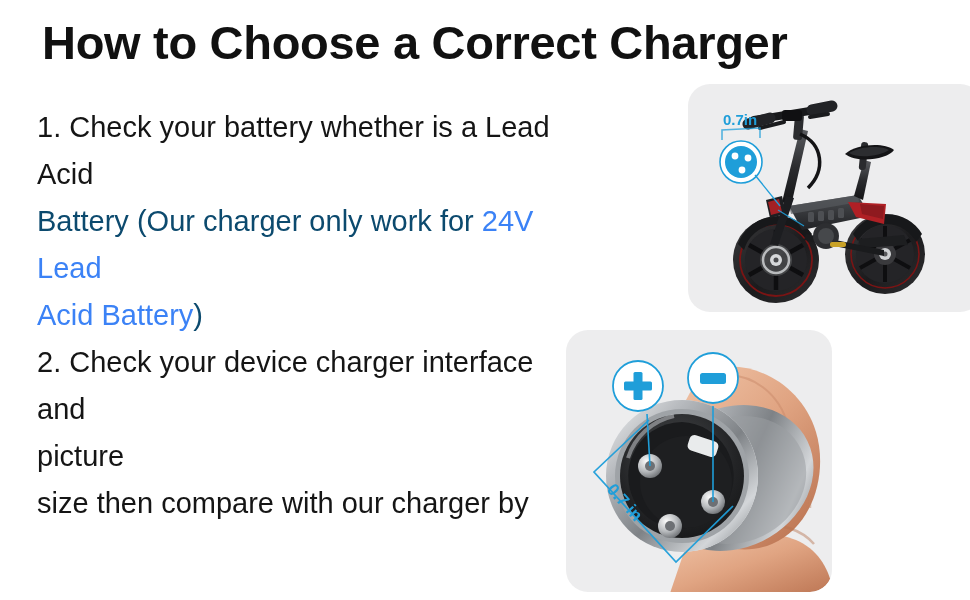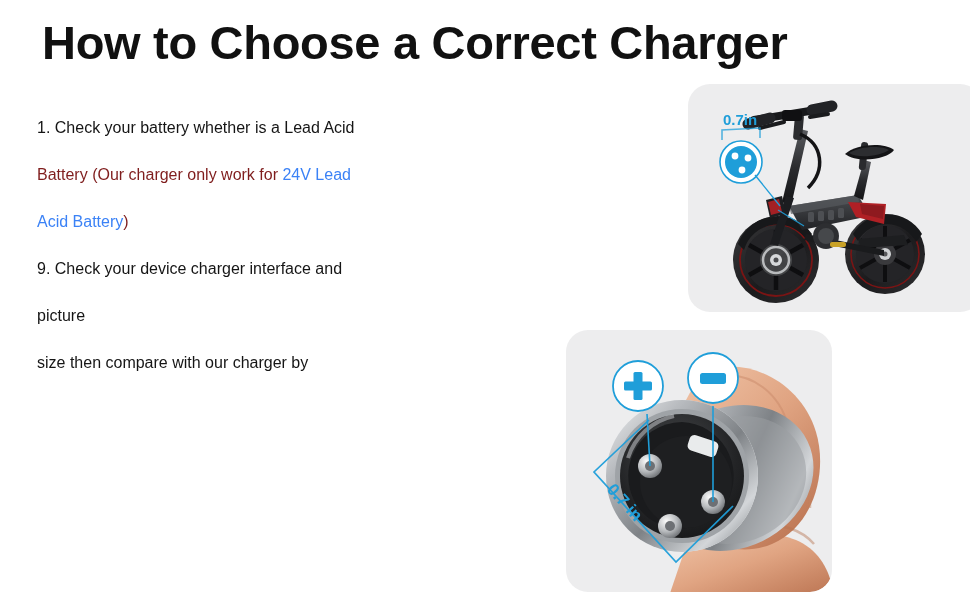--- a/index.html
+++ b/index.html
@@ -35,29 +35,29 @@
   }
 
   
   .copy {
     position: absolute;
     left: 26px;
     top: 104px;
     width: 540px;
   }
   .para {
-    font-size: 16px;
+    font-size: 29px;
     line-height: 47px;
     color: #151515;
     font-weight: normal;
   }
   .para.indent { padding-left: 11px; }
   .para.p3 { padding-left: 0px; }
   .red { color: #3b82f6; }
-  .blk { color: #7f1d1d; }
+  .blk { color: #0c4a6e; }
 
   
   .panel {
     position: absolute;
     background: #ededee;
     border-radius: 22px;
     overflow: hidden;
   }
   #panel-bike {
     left: 688px;
@@ -104,21 +104,21 @@
       <div>1. Check your battery whether is a Lead Acid</div>
       <div>
         <span class="blk">Battery (Our charger only work for </span><span class="red">24V Lead</span>
       </div>
       <div>
         <span class="red">Acid Battery</span><span class="blk">)</span>
       </div>
     </div>
 
     <div class="para indent">
-      <div>9. Check your device charger interface and</div>
+      <div>2. Check your device charger interface and</div>
       <div>picture</div>
       <div>size then compare with our charger by</div>
     </div>
 
 
   </div>
 
   <div class="panel" id="panel-bike">
     <svg class="panel-svg" viewBox="0 0 254 228">
       <defs>

